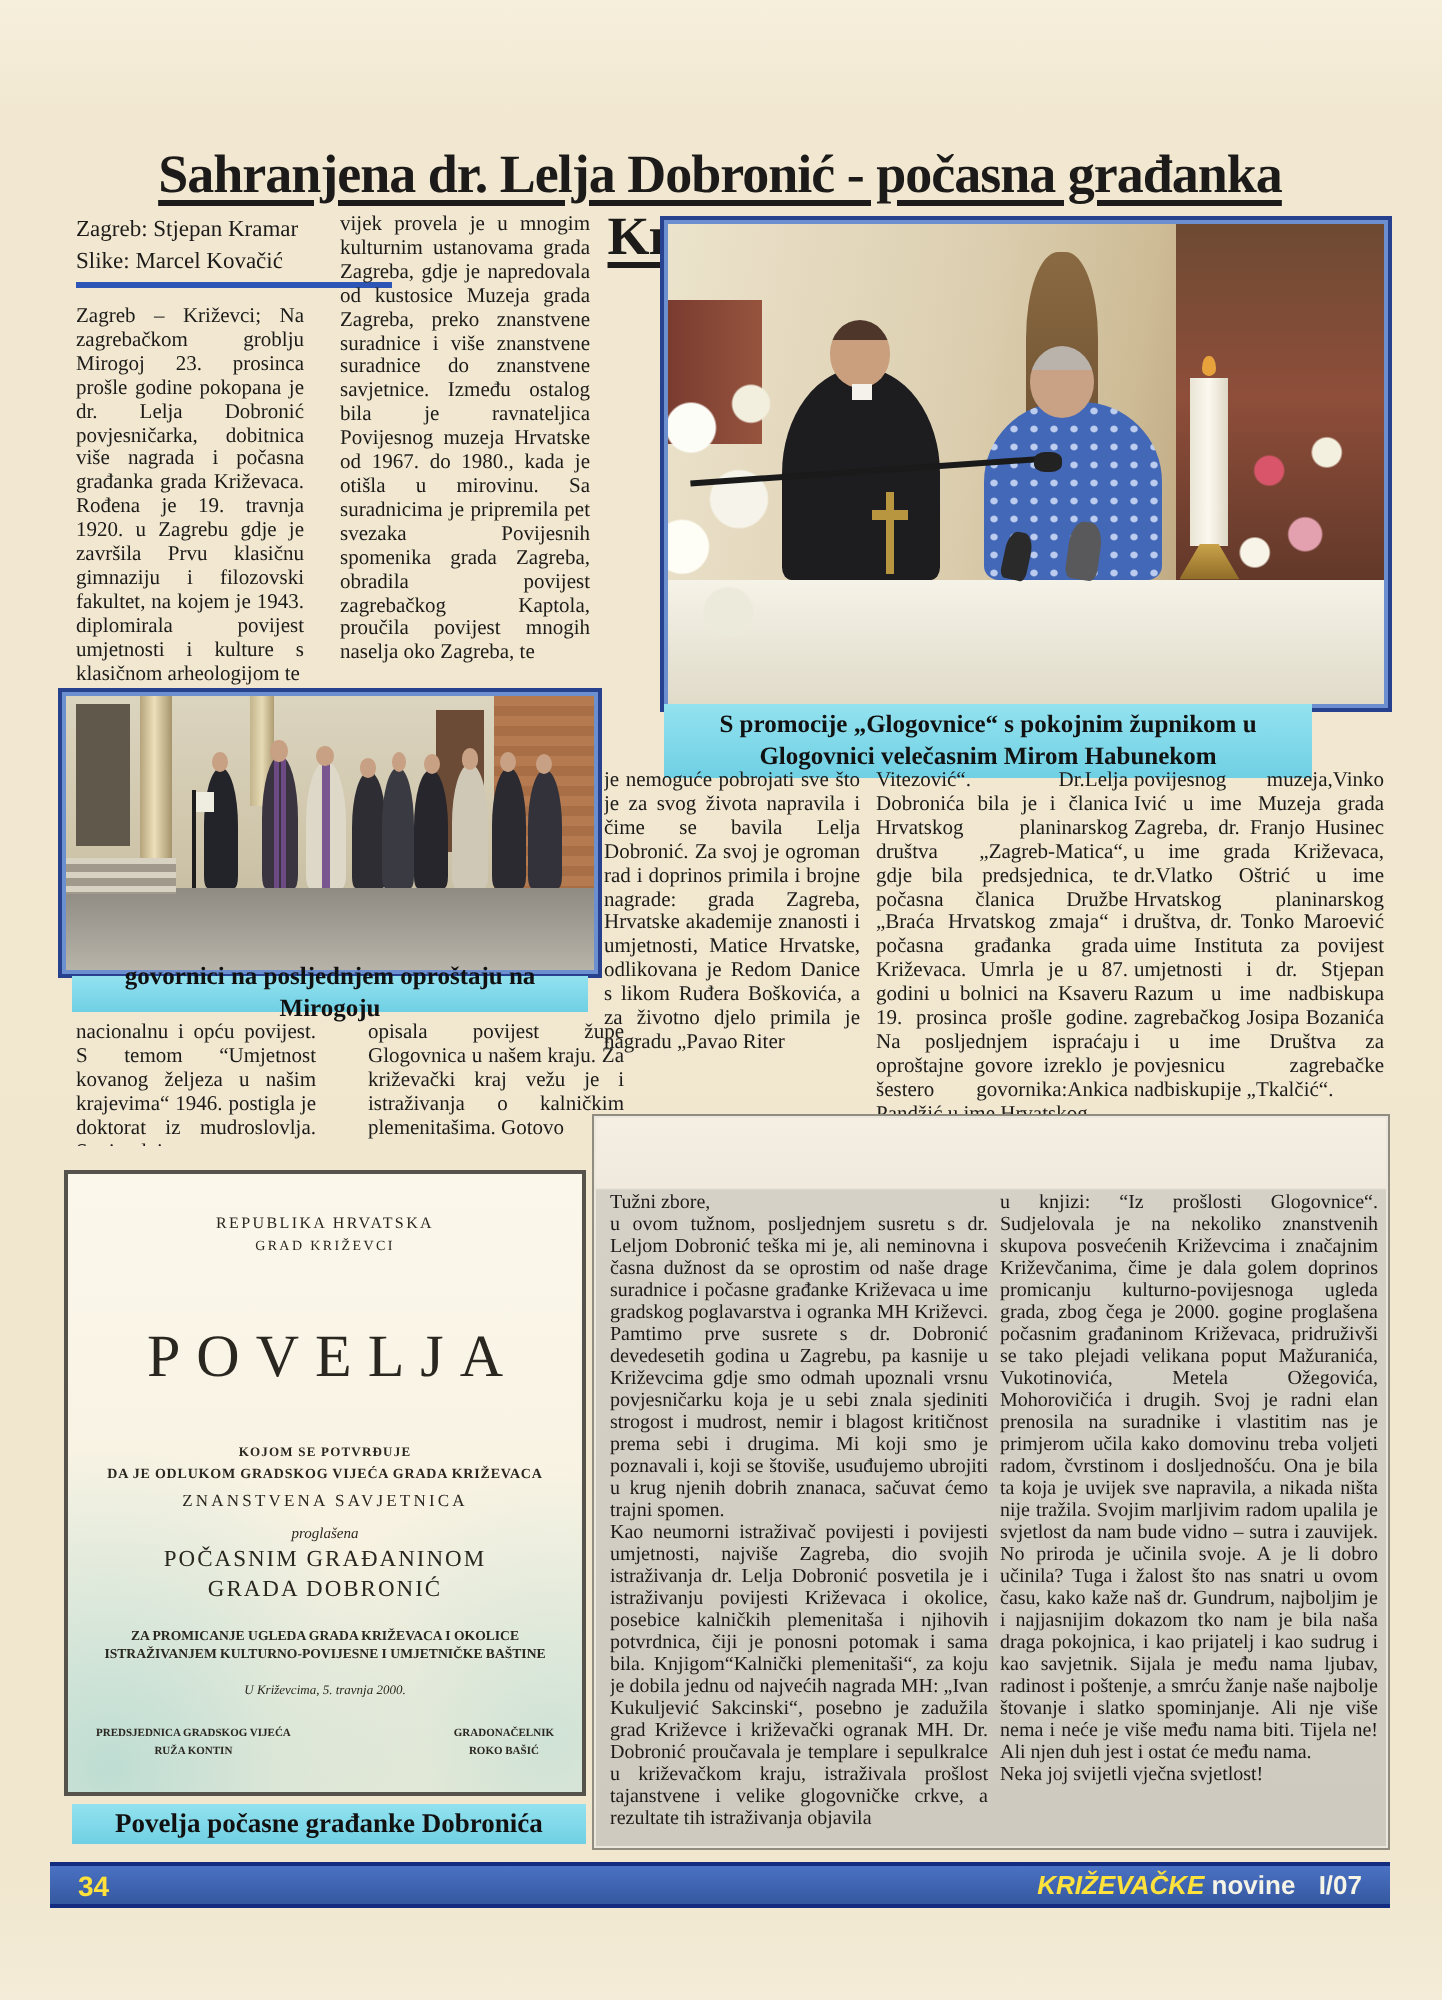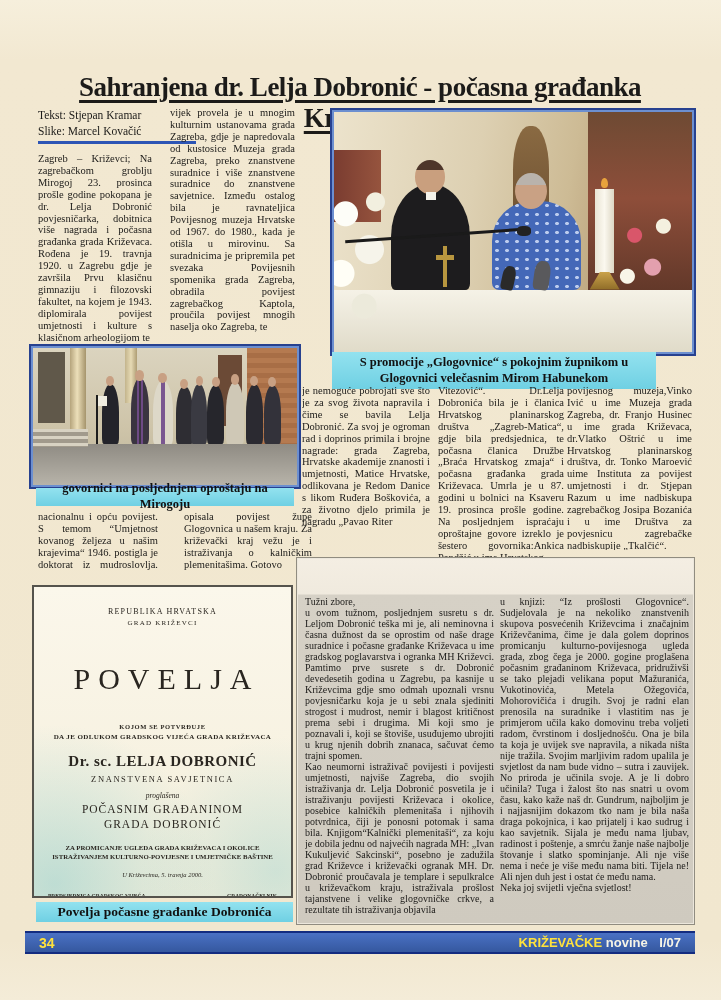--- a/index.html
+++ b/index.html
@@ -78,38 +78,38 @@
   .pv-sigs{margin-top:15px;display:flex;justify-content:space-between;padding:0 14px;font-size:5.5px;font-weight:bold;text-align:center;}
   .pv-sig div+div{margin-top:3px;}
 
   
   .footer{left:25px;top:931px;width:670px;height:23px;box-sizing:border-box;
           background:linear-gradient(180deg,#4a71c4,#35589f);border-top:2px solid #132c80;border-bottom:2px solid #132c80;
           display:flex;align-items:center;justify-content:space-between;padding:0 14px;
           font-family:"Liberation Sans","DejaVu Sans",sans-serif;font-weight:bold;}
   .footer .pageno{color:#ffe23c;font-size:14px;}
   .footer .brand{font-size:13px;}
-  .footer .y{color:#ffe23c;}
+  .footer .y{color:#ffe23c;font-style:italic;}
   .footer .w{color:#f6f4e6;}
 
   
   .fig{position:absolute;border-radius:48% 48% 10% 10%;}
   .fig::before{content:"";position:absolute;top:-13%;left:26%;width:46%;height:17%;
                background:#c8a083;border-radius:50%;}
 </style>
 </head>
 <body>
 
 <div id="page">
 
 
   <h1 class="abs headline1">Sahranjena dr. Lelja Dobronić - počasna građanka Križevaca</h1>
 
   <div class="abs byline">
-    <div>Tekst: Stjepan Kramar</div>
+    <div>Zagreb: Stjepan Kramar</div>
     <div>Slike: Marcel Kovačić</div>
   </div>
   <div class="abs byline-rule"></div>
 
   <div class="abs col c-intro-left">Zagreb – Križevci; Na zagrebačkom groblju Mirogoj 23. prosinca prošle godine pokopana je dr. Lelja Dobronić povjesničarka, dobitnica više nagrada i počasna građanka grada Križevaca. Rođena je 19. travnja 1920. u Zagrebu gdje je završila Prvu klasičnu gimnaziju i filozovski fakultet, na kojem je 1943. diplomirala povijest umjetnosti i kulture s klasičnom arheologijom te</div>
   <div class="abs col c-intro-right">vijek provela je u mnogim kulturnim ustanovama grada Zagreba, gdje je napredovala od kustosice Muzeja grada Zagreba, preko znanstvene suradnice i više znanstvene suradnice do znanstvene savjetnice. Između ostalog bila je ravnateljica Povijesnog muzeja Hrvatske od 1967. do 1980., kada je otišla u mirovinu. Sa suradnicima je pripremila pet svezaka Povijesnih spomenika grada Zagreba, obradila povijest zagrebačkog Kaptola, proučila povijest mnogih naselja oko Zagreba, te</div>
 
   <div class="abs photo photo1">
     <div class="abs" style="inset:0;background:linear-gradient(100deg,#ece3cc 0%,#ddd0b2 38%,#cdbb95 62%,#b59b74 80%,#8a6448 100%);"></div>
     <div class="abs" style="right:0;top:0;width:29%;height:80%;background:linear-gradient(180deg,#6e4a33,#8e4e3a 45%,#5c3527);"></div>
@@ -175,21 +175,20 @@
       <p>Neka joj svijetli vječna svjetlost!</p>
     </div>
   </div>
 
   <div class="abs povelja">
     <div class="pv-l1">REPUBLIKA HRVATSKA</div>
     <div class="pv-l2">GRAD KRIŽEVCI</div>
     <div class="pv-title">POVELJA</div>
     <div class="pv-sub1">KOJOM SE POTVRĐUJE</div>
     <div class="pv-sub2">DA JE ODLUKOM GRADSKOG VIJEĆA GRADA KRIŽEVACA</div>
-    <div class="pv-name">Dr. sc. LELJA DOBRONIĆ</div>
     <div class="pv-role">ZNANSTVENA SAVJETNICA</div>
     <div class="pv-progl">proglašena</div>
     <div class="pv-honor">POČASNIM GRAĐANINOM</div>
     <div class="pv-honor">GRADA DOBRONIĆ</div>
     <div class="pv-reason first">ZA PROMICANJE UGLEDA GRADA KRIŽEVACA I OKOLICE</div>
     <div class="pv-reason">ISTRAŽIVANJEM KULTURNO-POVIJESNE I UMJETNIČKE BAŠTINE</div>
     <div class="pv-date">U Križevcima, 5. travnja 2000.</div>
     <div class="pv-sigs">
       <div class="pv-sig">
         <div>PREDSJEDNICA GRADSKOG VIJEĆA</div>

